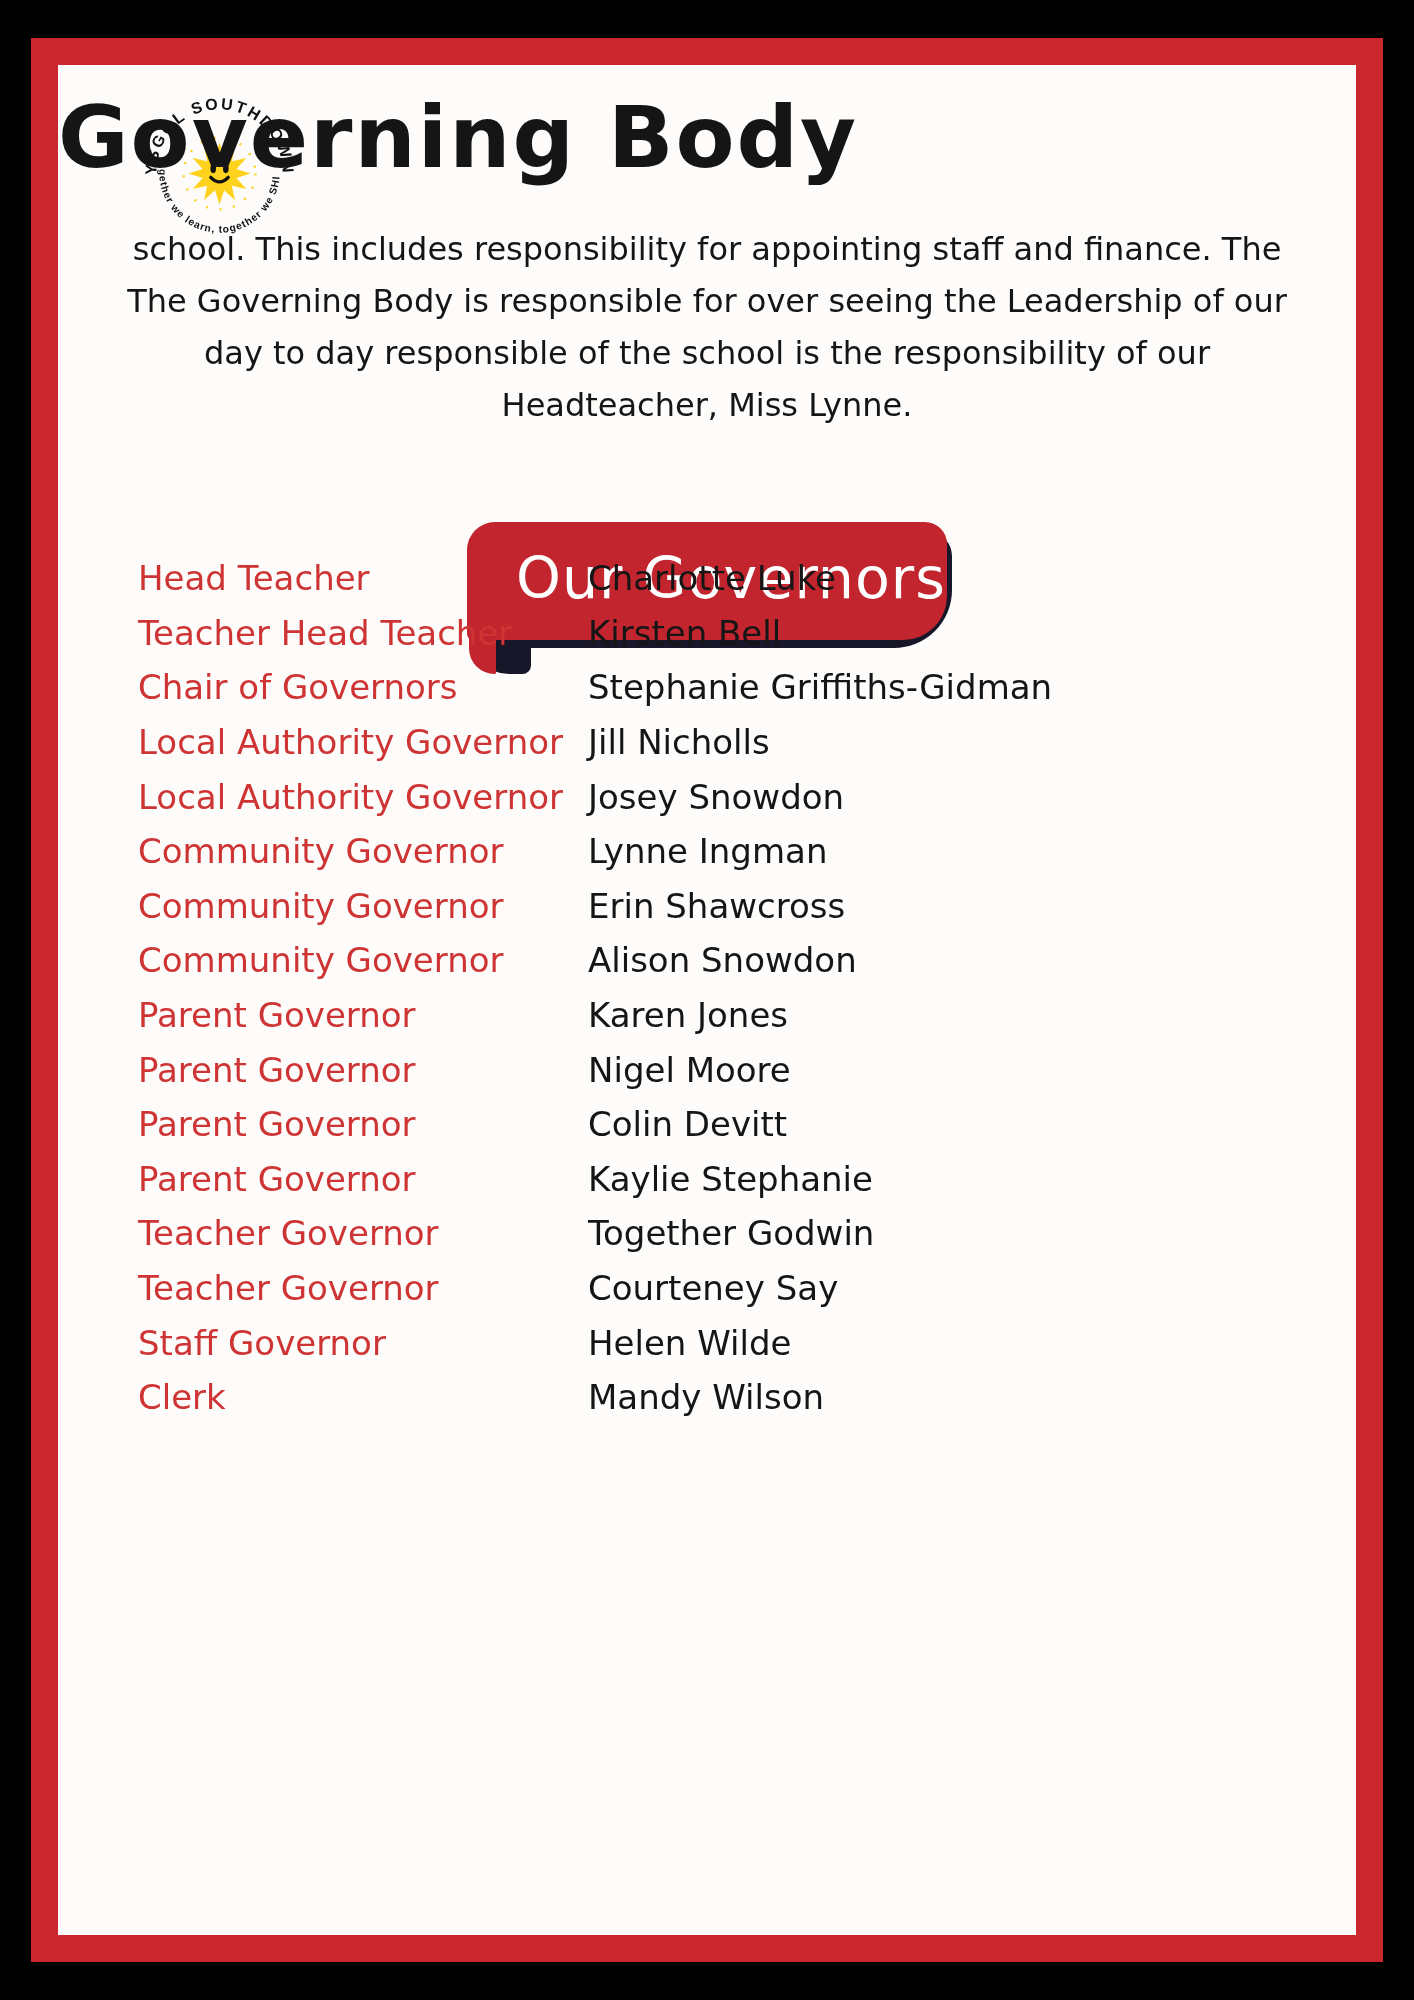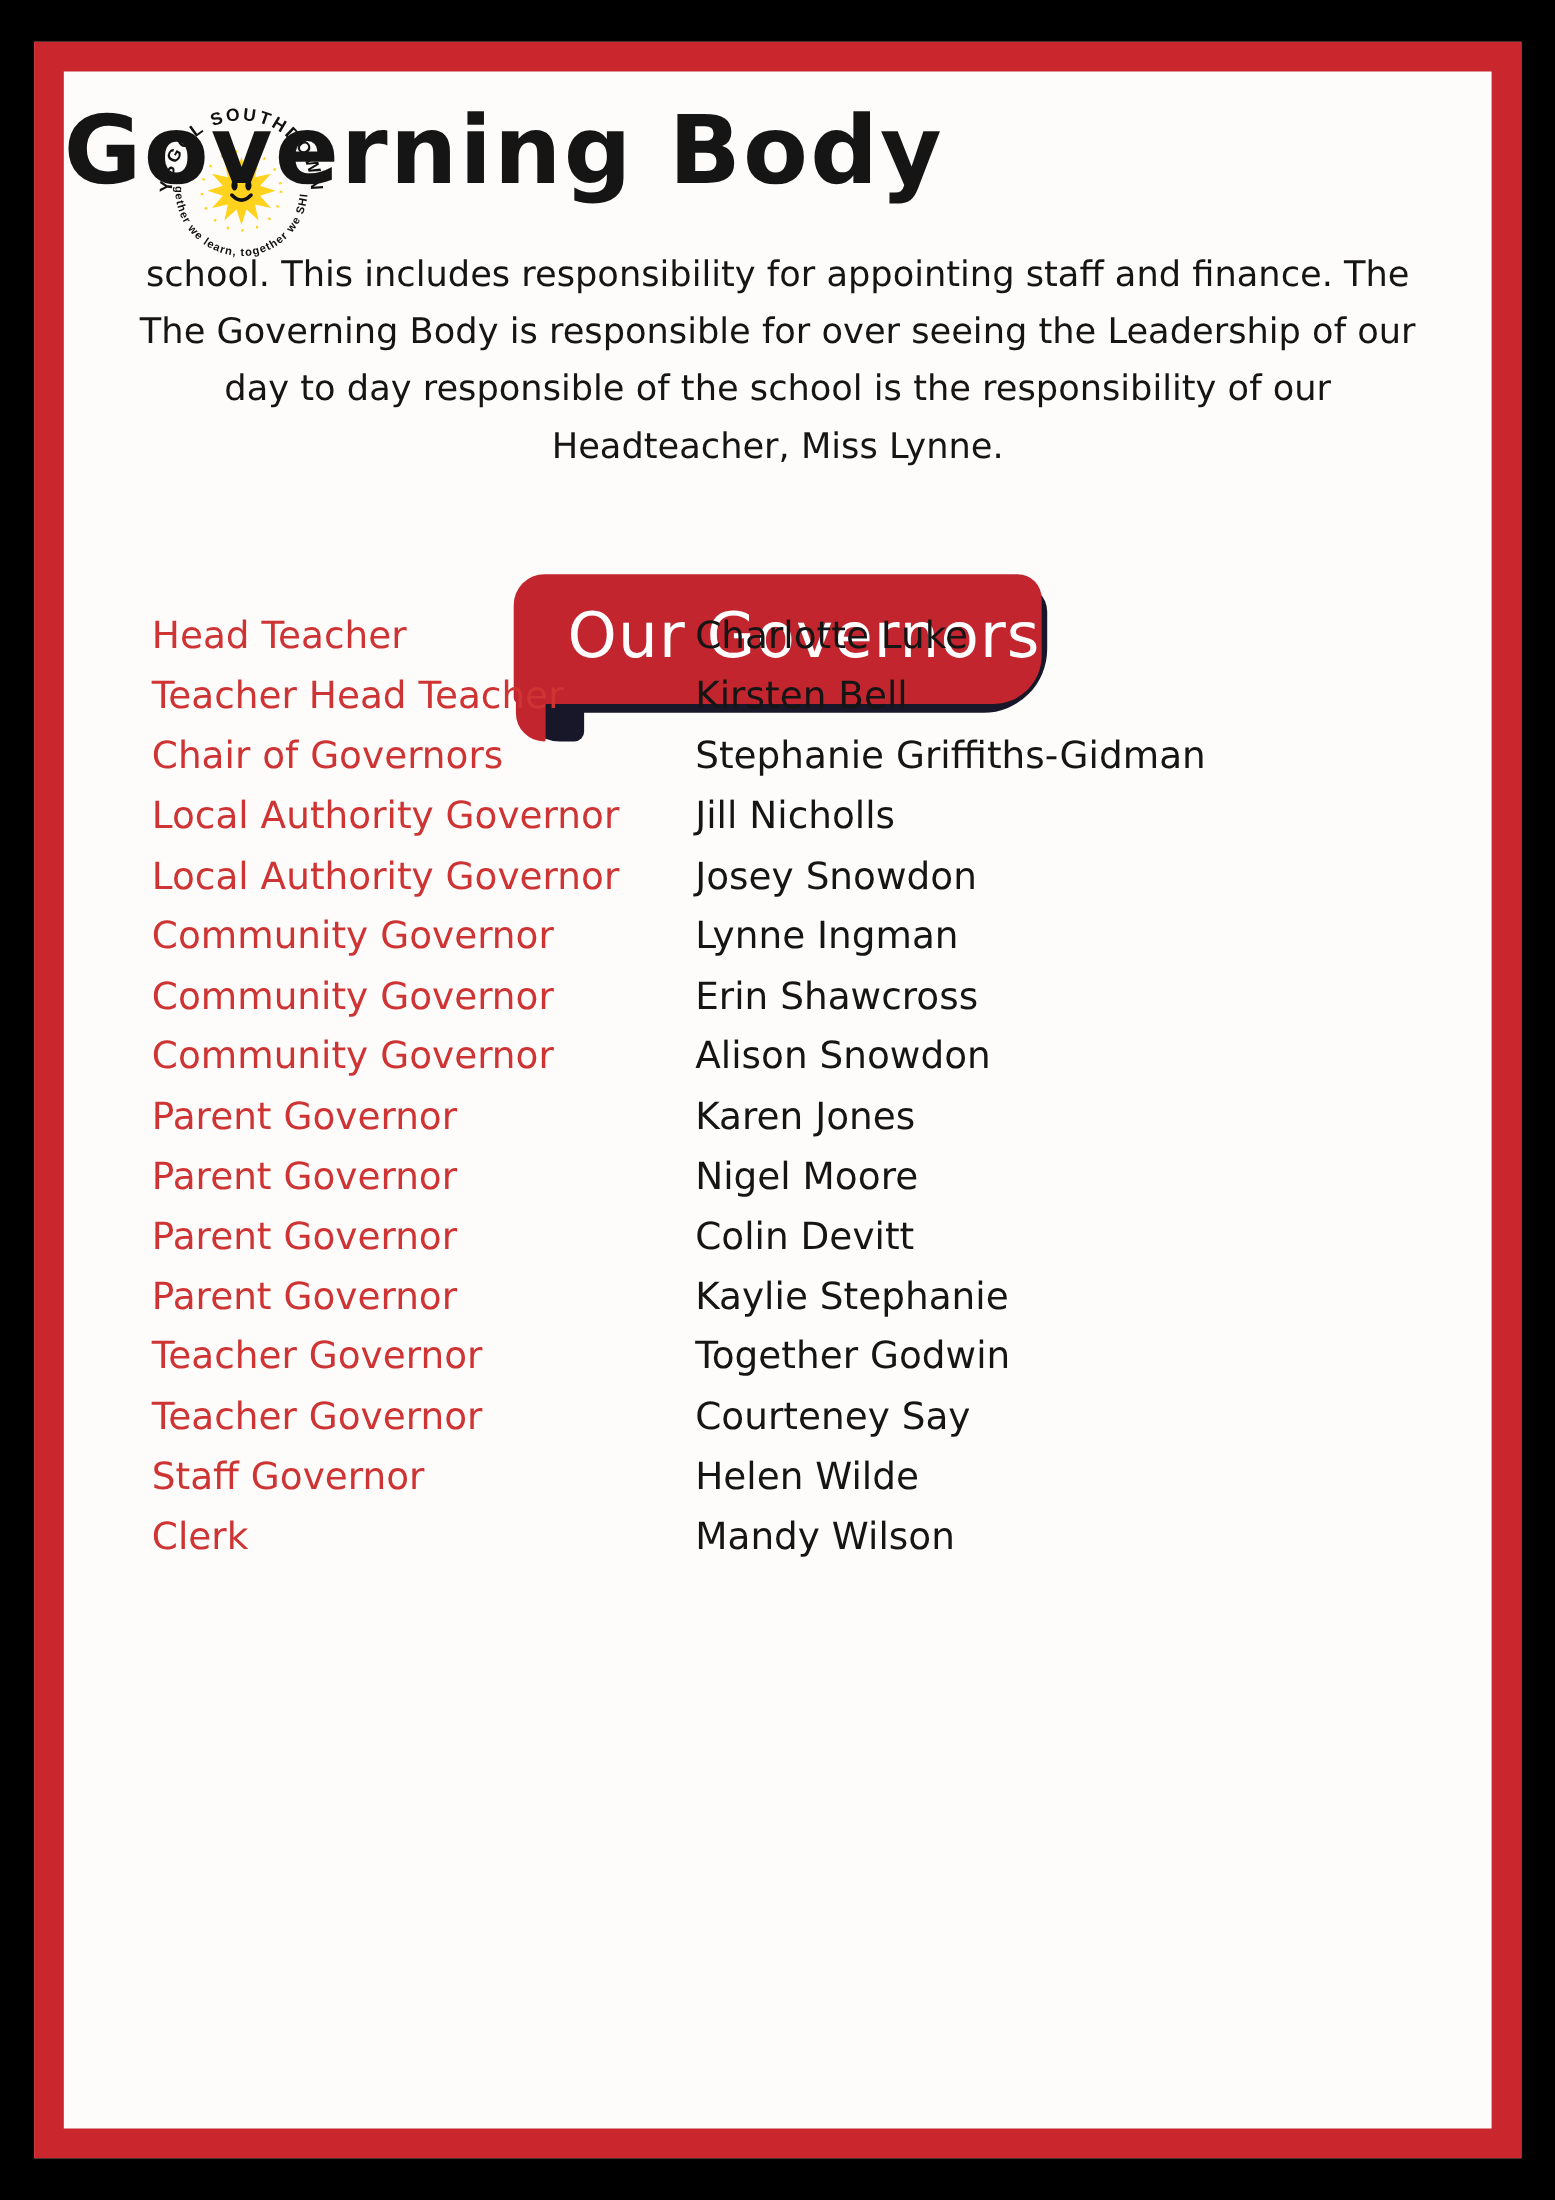--- a/index.html
+++ b/index.html
@@ -82,21 +82,20 @@
   }
   
   .gov-list{
     position:absolute;top:486px;left:80px;right:20px;
   }
   .gov-row{
     display:flex;align-items:center;
     height:54.6px;
     font-size:34px;
     white-space:nowrap;
-    gap:44px;
   }
   .gov-role{
     width:450px;
     color:var(--role-red);
   }
   .gov-name{
     color:var(--ink);
   }
 </style>
 </head>

